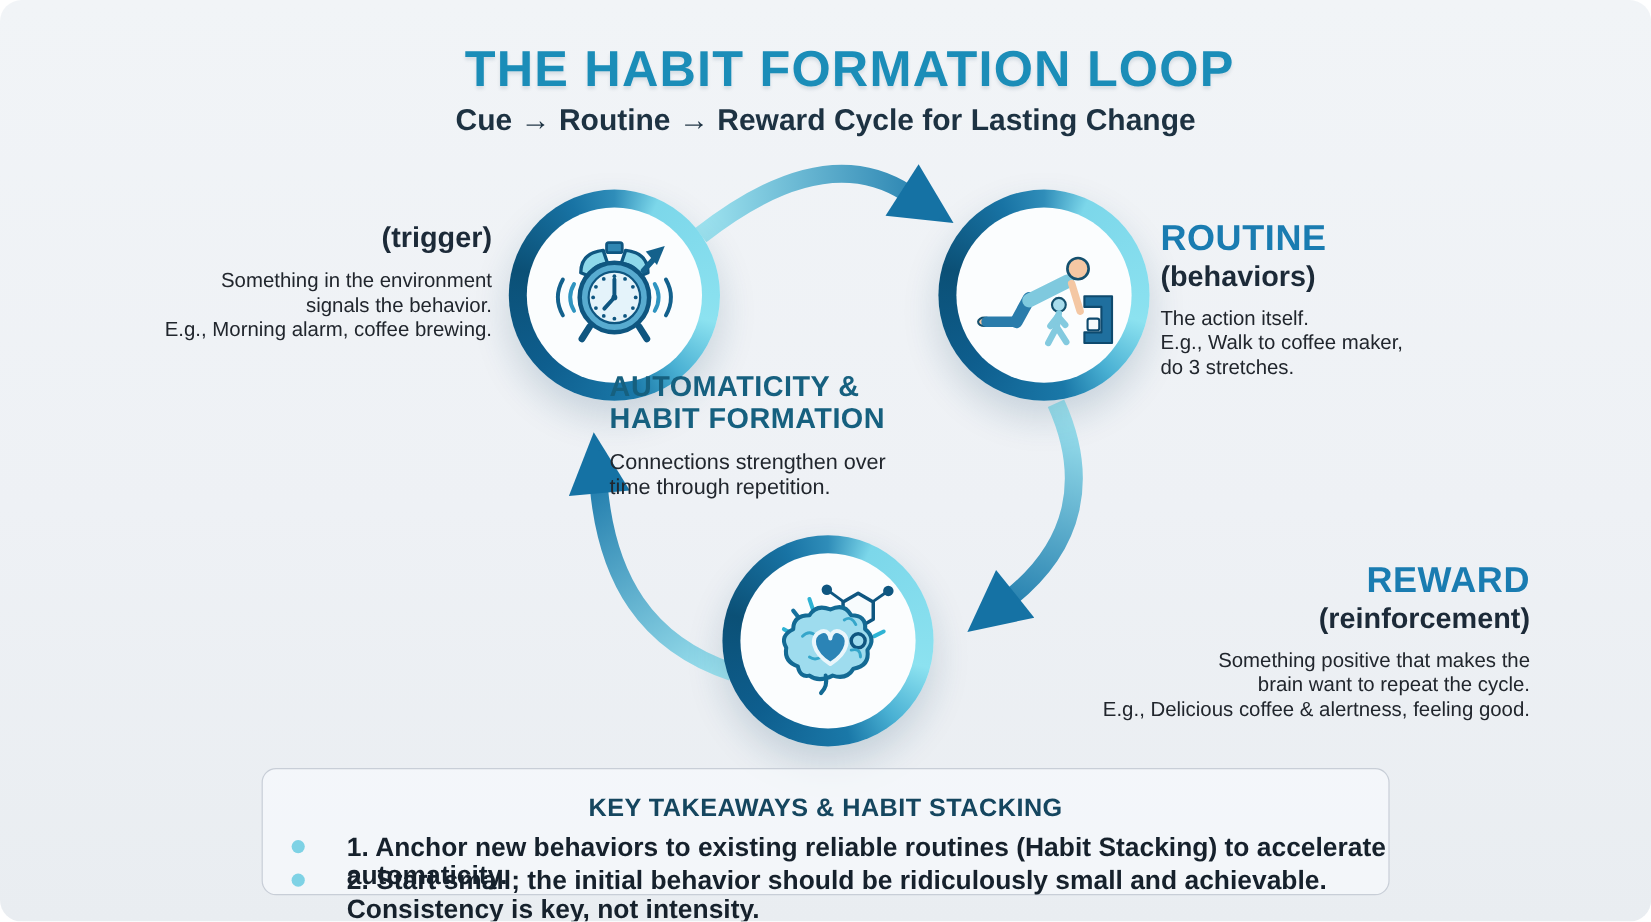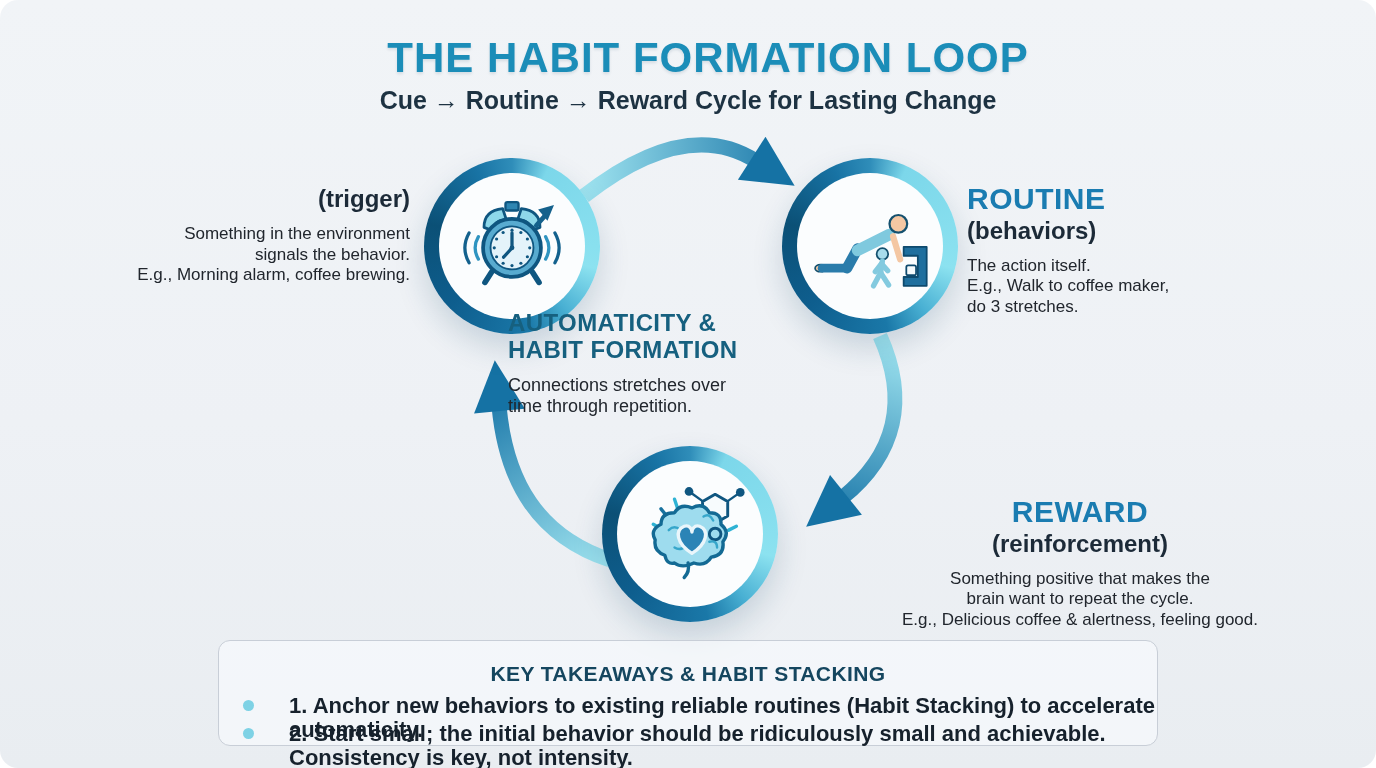--- a/index.html
+++ b/index.html
@@ -25,21 +25,21 @@
   .node-reward{left:602px;top:446px;}
   
   .arrows{position:absolute;left:0;top:0;width:1376px;height:768px;pointer-events:none;}
   
   .label{position:absolute;}
   .node-heading{font-size:30px;font-weight:800;color:#1a7cb1;letter-spacing:.5px;line-height:1.05;}
   .node-qualifier{font-size:24px;font-weight:700;color:#1c2a38;line-height:1.1;margin-top:3px;}
   .node-body{margin-top:12px;font-size:17px;font-weight:500;color:#21262d;line-height:1.2;}
   .label-cue{right:966px;top:183px;width:330px;text-align:right;}
   .label-routine{left:967px;top:183px;width:320px;text-align:left;}
-  .label-reward{left:885px;top:496px;width:390px;text-align:center;}
+  .label-reward{left:885px;top:468px;width:390px;text-align:right;}
   .label-center{left:508px;top:310px;width:360px;text-align:left;}
   .center-heading{font-size:24px;font-weight:800;color:#16607f;letter-spacing:.4px;line-height:1.12;}
   .center-body{margin-top:11px;font-size:18px;font-weight:500;color:#21262d;line-height:1.18;}
   
   .takeaways{position:absolute;left:218px;top:640px;width:940px;height:106px;box-sizing:border-box;
     border:1.5px solid #c8ced7;border-radius:12px;background:rgba(247,250,252,.72);
     padding-top:21px;}
   .takeaways-heading{text-align:center;font-size:21px;font-weight:800;color:#15465f;letter-spacing:.4px;}
   .takeaway-list{margin-top:8px;padding-left:24px;}
   .takeaway-item{display:flex;align-items:flex-start;gap:11px;height:28px;}
@@ -192,21 +192,21 @@
       <div>do 3 stretches.</div>
     </div>
   </div>
 
   <div class="label label-center">
     <div class="center-heading">
       <div>AUTOMATICITY &amp;</div>
       <div>HABIT FORMATION</div>
     </div>
     <div class="center-body">
-      <div>Connections stretches over</div>
+      <div>Connections strengthen over</div>
       <div>time through repetition.</div>
     </div>
   </div>
 
   <div class="label label-reward">
     <div class="node-heading">REWARD</div>
     <div class="node-qualifier">(reinforcement)</div>
     <div class="node-body">
       <div>Something positive that makes the</div>
       <div>brain want to repeat the cycle.</div>

